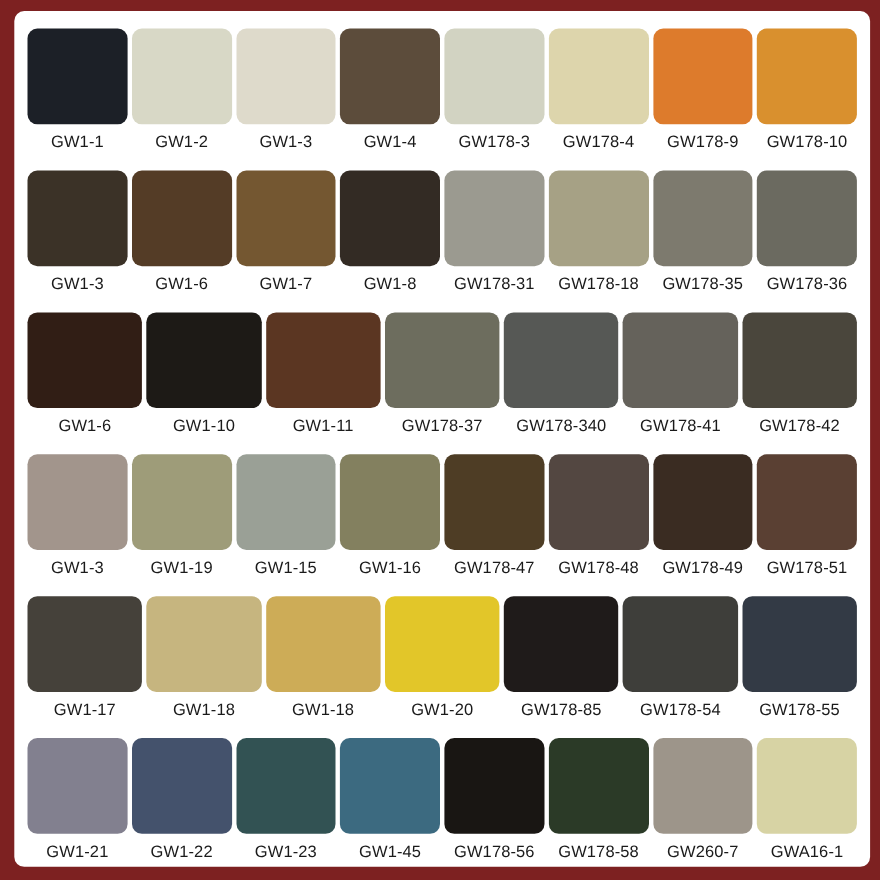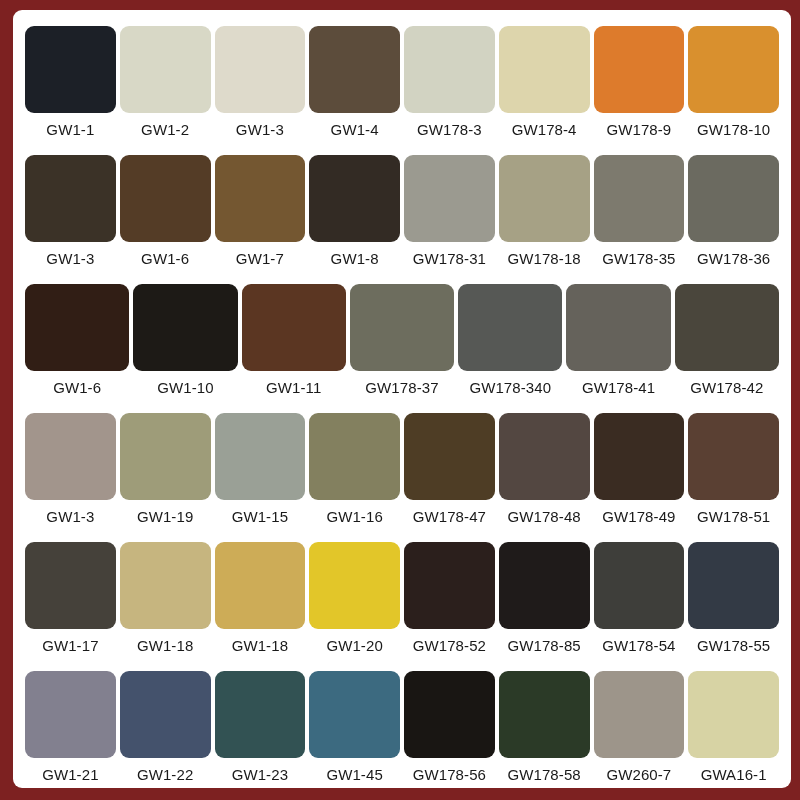--- a/index.html
+++ b/index.html
@@ -214,24 +214,20 @@
       </div>
       <div class="swatch-cell">
         <div class="swatch-chip" style="background-color: rgb(205, 172, 87);"></div>
         <div class="swatch-label">GW1-18</div>
       </div>
       <div class="swatch-cell">
         <div class="swatch-chip" style="background-color: rgb(226, 198, 41);"></div>
         <div class="swatch-label">GW1-20</div>
       </div>
       <div class="swatch-cell">
-        <div class="swatch-chip" style="background-color: rgb(43, 31, 28);"></div>
-        <div class="swatch-label">GW178-52</div>
-      </div>
-      <div class="swatch-cell">
         <div class="swatch-chip" style="background-color: rgb(31, 27, 26);"></div>
         <div class="swatch-label">GW178-85</div>
       </div>
       <div class="swatch-cell">
         <div class="swatch-chip" style="background-color: rgb(62, 62, 58);"></div>
         <div class="swatch-label">GW178-54</div>
       </div>
       <div class="swatch-cell">
         <div class="swatch-chip" style="background-color: rgb(51, 58, 69);"></div>
         <div class="swatch-label">GW178-55</div>

